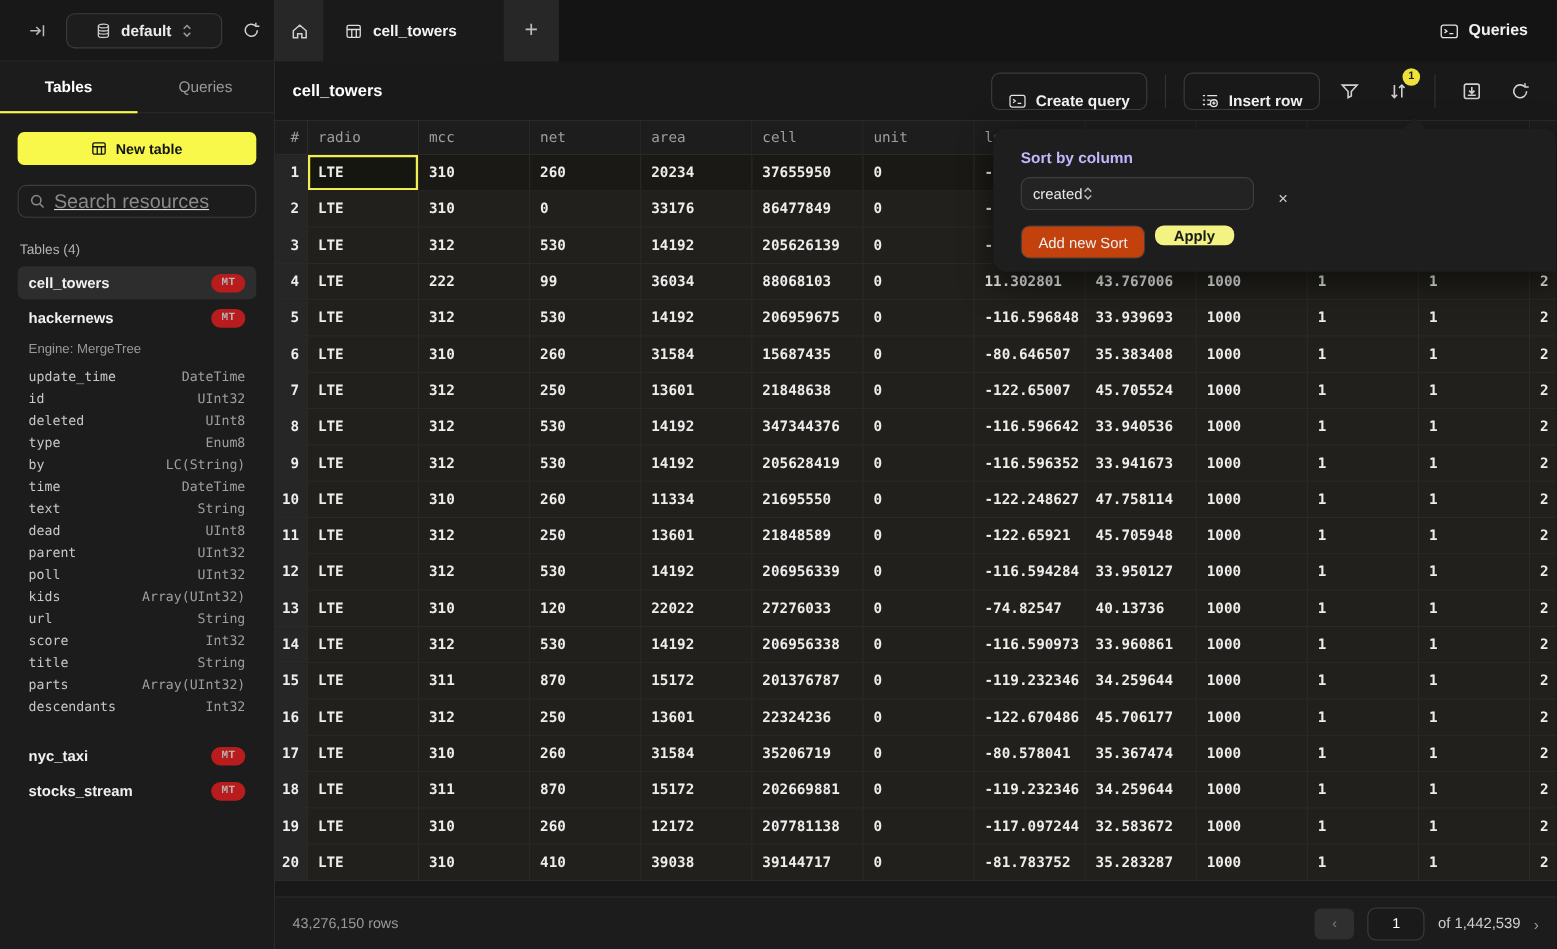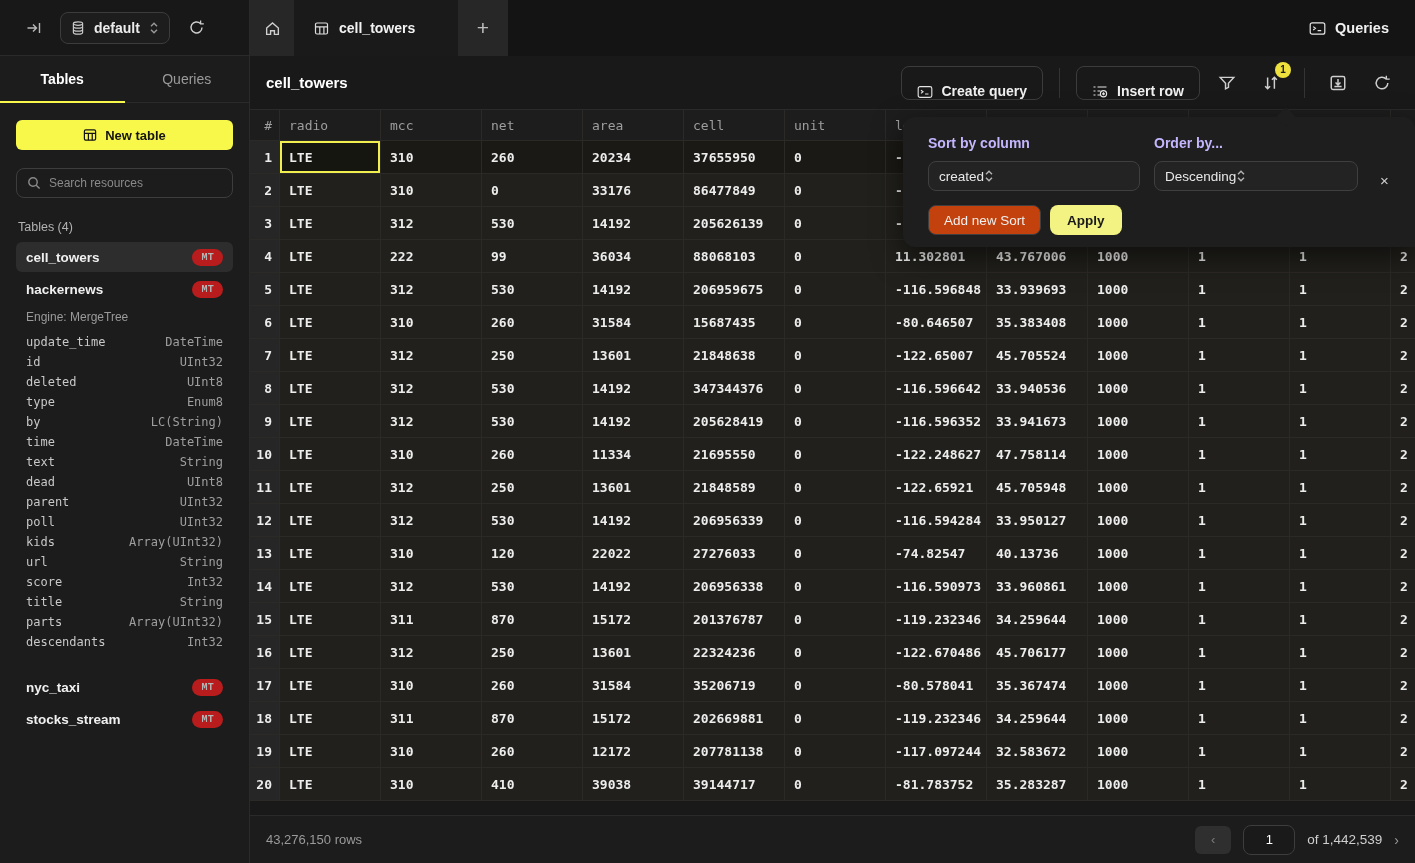--- a/index.html
+++ b/index.html
@@ -7,21 +7,21 @@
     font-family:"Liberation Sans", sans-serif; color:#e8e8e8; }
   .app { position:relative; width:1415px; height:863px; }
   svg { display:block; }
 
   
   .topbar { position:absolute; top:0; left:0; right:0; height:56px; display:flex; }
   .topbar-left { width:250px; background:#181818; border-right:1px solid #2a2a2a;
     border-bottom:1px solid #2a2a2a; display:flex; align-items:center; padding:0 14px 0 22px; gap:14px; }
   .icon-btn { background:none; border:none; cursor:pointer; color:#b9b9b9; display:flex;
     align-items:center; justify-content:center; padding:4px; border-radius:6px; }
-  .db-select { display:flex; align-items:center; gap:9px; height:32px; padding:0 10px;
+  .db-select { display:flex; align-items:center; gap:9px; height:32px; padding:0 26px;
     background:#1d1d1d; border:1px solid #3c3c3c; border-radius:8px; color:#ececec;
     font-size:14px; font-weight:600; cursor:pointer; }
   .topbar-main { flex:1; background:#141414; display:flex; align-items:stretch; }
   .tabstrip { display:flex; align-items:stretch; background:#272727; }
   .home-btn { width:44px; display:flex; align-items:center; justify-content:center;
     background:#272727; border:none; cursor:pointer; color:#cfcfcf; }
   .tab { display:flex; align-items:center; gap:10px; padding:0 20px; background:#1a1a1a;
     color:#f2f2f2; font-size:14px; font-weight:600; min-width:164px; cursor:pointer; }
   .plus-btn { width:50px; background:#272727; border:none; color:#bdbdbd; font-size:21px;
     font-weight:300; cursor:pointer; }
@@ -38,21 +38,21 @@
   .side-tab.active { color:#ffffff; font-weight:600; }
   .side-tab.active::after { content:""; position:absolute; left:0; right:0; bottom:-1px;
     height:2px; background:var(--yellow); }
   .side-body { padding:17px 16px; overflow:hidden; }
   .new-table-btn { width:100%; height:30px; background:var(--yellow); color:#141414;
     border:none; border-radius:6px; font-size:13px; font-weight:700; display:flex;
     align-items:center; justify-content:center; gap:8px; cursor:pointer; font-family:inherit; }
   .search-box { margin-top:18px; height:30px; border:1px solid #3d3d3d; border-radius:8px;
     display:flex; align-items:center; gap:8px; padding:0 10px; }
   .search-box input { background:transparent; border:none; outline:none; color:#dcdcdc;
-    font-size:12px; width:100%; font-family:inherit; }
+    font-size:18px; width:100%; font-family:inherit;text-decoration:underline; }
   .search-box input::placeholder { color:#8a8a8a; }
   .section-label { margin:22px 0 8px 2px; color:#b2b2b2; font-size:12.5px; }
   .side-item { height:30px; display:flex; align-items:center; justify-content:space-between;
     padding:0 10px; border-radius:6px; color:#f0f0f0; font-size:13.5px; font-weight:600;
     cursor:pointer; margin-bottom:2px; }
   .side-item.selected { background:#2d2d2d; }
   .mt-badge { background:#b91c1c; color:#b5b5b5; font-size:10px; font-weight:700;
     padding:3px 9px; border-radius:10px; letter-spacing:.3px;font-family:Liberation Mono, monospace; }
   .engine-line { color:#9a9a9a; font-size:12px; padding:4px 10px 8px; }
   .schema { padding:0 10px 10px; font-family:"DejaVu Sans Mono", monospace; font-size:12px; }
@@ -115,21 +115,21 @@
   .popup-label { font-size:14px; font-weight:700; color:#c4b5fd; margin-bottom:10px; }
   .popup-select { height:30px; border:1px solid #3f3f3f; border-radius:8px; background:#232323;
     display:flex; align-items:center; padding:0 10px;
     color:#e8e8e8; font-size:13.5px; cursor:pointer; }
   .popup-close { background:none; border:none; color:#d0d0d0; font-size:15px; cursor:pointer;
     margin-top:33px; padding:4px 8px; }
   .popup-row2 { display:flex; gap:9px; margin-top:12px; }
   .add-sort-btn { height:30px; padding:0 15px; background:#c2410c; border:1px solid #3f3f3f;
     border-radius:8px; color:#f0f0f0; font-size:13.5px; font-weight:400; cursor:pointer;
     font-family:inherit; }
-  .apply-btn { height:30px; padding:0 17px; background:var(--yellow-soft); border:none;
+  .apply-btn { height:18px; padding:0 17px; background:var(--yellow-soft); border:none;
     border-radius:8px; color:#1a1a1a; font-size:13.5px; font-weight:600; cursor:pointer;
     font-family:inherit; }
 </style>
 </head>
 <body>
 
 <div class="app">
 
   <header class="topbar">
     <div class="topbar-left">
@@ -711,31 +711,20 @@
         <div class="popup-label">Sort by column</div>
         <div class="popup-select">
           <span>created</span>
           <span>
             <svg width="10" height="14" viewBox="0 0 10 14" fill="none" stroke="#b5b5b5" stroke-width="1.4">
               <path d="M2 5.2L5 2.2l3 3M2 8.8l3 3 3-3"></path>
             </svg>
           </span>
         </div>
       </div>
-      <div class="popup-col" style="width:204px;">
-        <div class="popup-label">Order by...</div>
-        <div class="popup-select">
-          <span>Descending</span>
-          <span>
-            <svg width="10" height="14" viewBox="0 0 10 14" fill="none" stroke="#b5b5b5" stroke-width="1.4">
-              <path d="M2 5.2L5 2.2l3 3M2 8.8l3 3 3-3"></path>
-            </svg>
-          </span>
-        </div>
-      </div>
       <button class="popup-close">×</button>
     </div>
     <div class="popup-row2">
       <button class="add-sort-btn">Add new Sort</button>
       <button class="apply-btn">Apply</button>
     </div>
   </div>
 
 </div>
 

